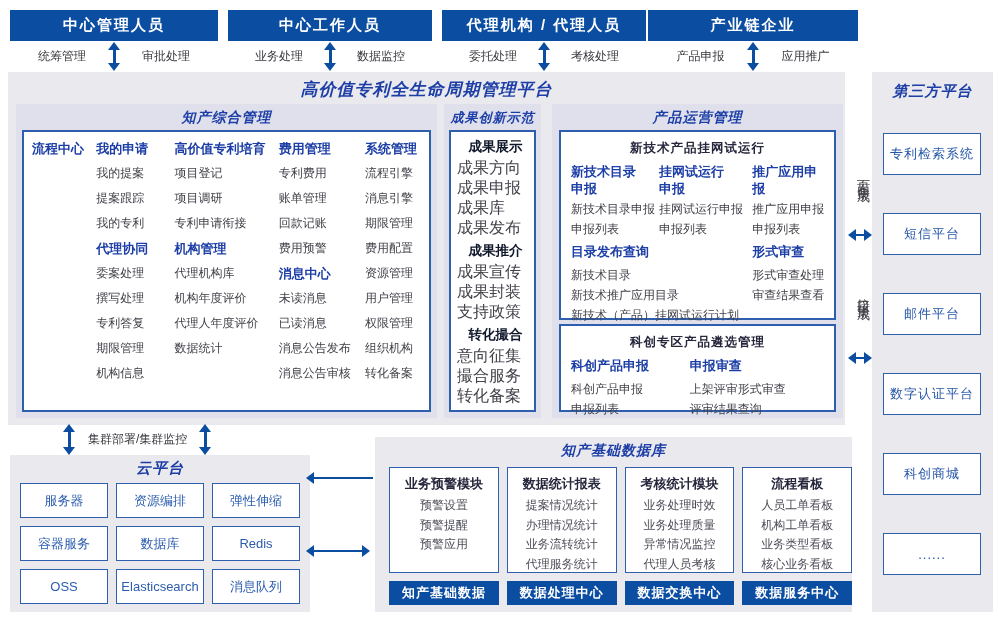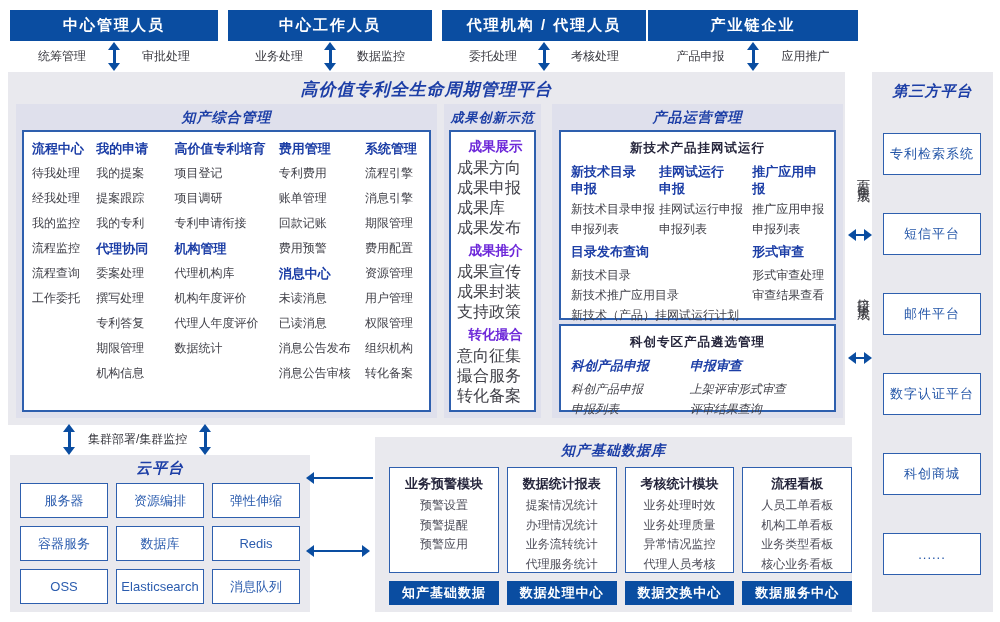--- a/index.html
+++ b/index.html
@@ -34,31 +34,31 @@
              color:#1c3ea6;letter-spacing:1px;white-space:nowrap;}
   .wbox{position:absolute;background:#fff;border:2px solid #2e5fae;}
   
   .ipwrap{left:6px;right:6px;top:26px;bottom:6px;padding:4px 2px 0 8px;display:flex;justify-content:space-between;}
   .ipcol{flex:none;}
   ul.plain{list-style:none;margin:0;padding:0;}
   .iphd{line-height:25px;font-size:13px;font-weight:bold;color:#1c3ea6;white-space:nowrap;}
   .ipitem{line-height:25px;font-size:12px;color:#414149;white-space:nowrap;}
   
   .achwrap{left:5px;right:5px;top:26px;bottom:6px;padding:2px 0 0 6px;}
-  .achhd{line-height:22px;margin-top:2px;font-size:13.5px;font-weight:bold;color:#6d28d9;text-align:center;white-space:nowrap;}
+  .achhd{line-height:22px;margin-top:2px;font-size:13.5px;font-weight:bold;color:#0f172a;text-align:center;white-space:nowrap;}
   .achitem{line-height:20px;font-size:16px;color:#414149;white-space:nowrap;}
   
   .opshead{text-align:center;font-size:12.5px;font-weight:bold;color:#26263c;margin:8px 0 6px;letter-spacing:1px;}
   .opsgrid{display:grid;grid-template-columns:34% 36% 30%;row-gap:4px;padding:0 4px 0 10px;}
   .grphd{font-size:13px;font-weight:bold;color:#1c3ea6;line-height:17px;min-height:36px;white-space:pre-line;}
   .grphd.short{min-height:22px;}
   .grpitem{line-height:20px;font-size:12px;color:#414149;white-space:nowrap;}
   .span2{grid-column:1/3;}
   .inlineitems li{display:inline-block;margin-right:10px;}
-  .selgrid{display:grid;grid-template-columns:46% 54%;padding:0 5px 0 10px;font-style:italic;}
+  .selgrid{display:grid;grid-template-columns:46% 54%;padding:0 5px 0 10px;}
   
   .vlabel{position:absolute;writing-mode:vertical-rl;font-size:13px;color:#3c3c42;letter-spacing:3px;}
   
   .tpanel{left:872px;top:72px;width:121px;height:540px;background:#e9e9ee;}
   .tp-title{text-align:center;margin-top:10px;font-size:15px;font-weight:bold;font-style:italic;color:#1c3ea6;letter-spacing:1px;}
   .tplist{position:absolute;left:11px;top:61px;right:12px;display:flex;flex-direction:column;gap:38px;}
   .tpbox{height:40px;background:#fff;border:1.5px solid #2e5fae;display:flex;align-items:center;
          justify-content:center;font-size:13px;color:#2456a8;letter-spacing:1px;}
   
   .cloud{left:10px;top:455px;width:300px;height:157px;background:#e9e9ee;}
@@ -121,28 +121,20 @@
 </div>
 
 <div class="abs platform">
   <div class="pf-title">高价值专利全生命周期管理平台</div>
 
   <div class="section" style="left:8px;top:32px;width:421px;height:314px;">
     <div class="sec-title">知产综合管理</div>
     <div class="wbox ipwrap">
       <div class="ipcol" style="width:64px;">
         <div class="iphd">流程中心</div>
-        <ul class="plain">
-            <li class="ipitem">待我处理</li>
-            <li class="ipitem">经我处理</li>
-            <li class="ipitem">我的监控</li>
-            <li class="ipitem">流程监控</li>
-            <li class="ipitem">流程查询</li>
-            <li class="ipitem">工作委托</li>
-          </ul>
       </div>
       <div class="ipcol" style="width:78px;">
         <div class="iphd">我的申请</div>
         <ul class="plain">
             <li class="ipitem">我的提案</li>
             <li class="ipitem">提案跟踪</li>
             <li class="ipitem">我的专利</li>
           </ul>
         <div class="iphd">代理协同</div>
         <ul class="plain">

